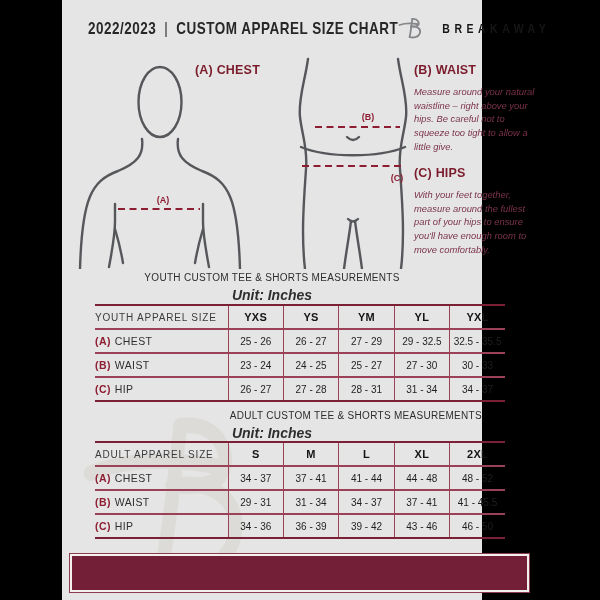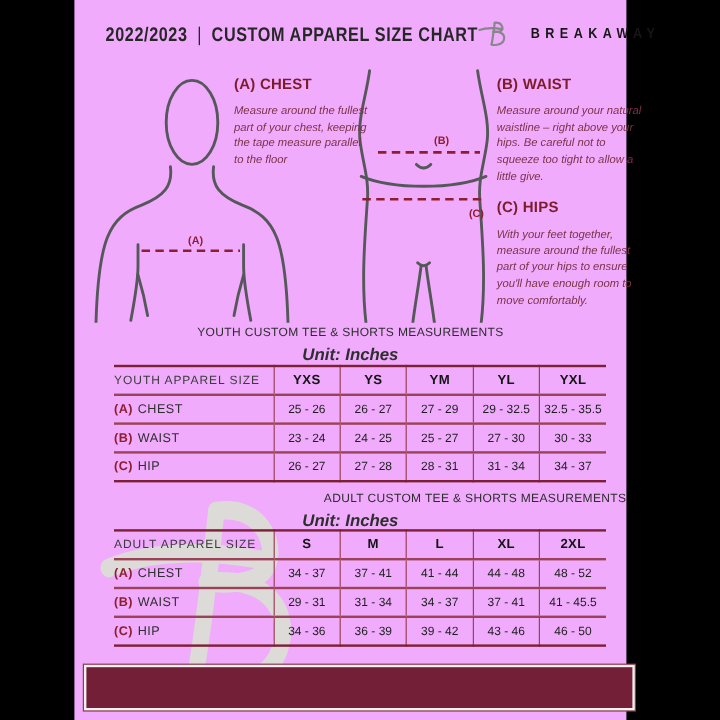--- a/index.html
+++ b/index.html
@@ -3,22 +3,21 @@
 <meta charset="utf-8">
 <style>
   html,body { margin:0; padding:0; }
   body {
     width:600px; height:600px; background:#000;
     position:relative; overflow:hidden;
     font-family:"Liberation Sans","DejaVu Sans",sans-serif;
   }
   .page {
     position:absolute; left:62px; top:0; width:420px; height:600px;
-    background:#f0abfc;
-    padding-left:40px;
+    background:#e5e5e5;
   }
   
   .header {
     position:absolute; top:16px; left:0; width:100%; box-sizing:border-box;
     padding:0 26px 0 26px; display:flex; justify-content:space-between; align-items:center;
   }
   .doc-title {
     font-weight:bold; font-size:13.5px; color:#272727; letter-spacing:0.5px;
     transform:scaleY(1.22); transform-origin:left center; white-space:nowrap;
   }
@@ -121,21 +120,20 @@
     <path d="M 58 164 C 56 180 53 196 51 212"></path>
     <path d="M 62 164 C 64 180 67 196 69 212"></path>
     <path class="dash" d="M 22 70 L 107 70"></path>
     <text x="75" y="63" text-anchor="middle">(B)</text>
     <path class="dash" d="M 9 109 L 112 109"></path>
     <text x="104" y="124" text-anchor="middle">(C)</text>
   </svg>
 
   <div class="guide-block gb-chest">
     <p class="guide-h">(A) CHEST</p>
-    <p class="guide-p">Measure around the fullest part of your chest, keeping the tape measure parallel to the floor</p>
   </div>
   <div class="guide-block gb-waist">
     <p class="guide-h">(B) WAIST</p>
     <p class="guide-p">Measure around your natural waistline – right above your hips. Be careful not to squeeze too tight to allow a little give.</p>
   </div>
   <div class="guide-block gb-hips">
     <p class="guide-h">(C) HIPS</p>
     <p class="guide-p">With your feet together, measure around the fullest part of your hips to ensure you'll have enough room to move comfortably.</p>
   </div>
 

